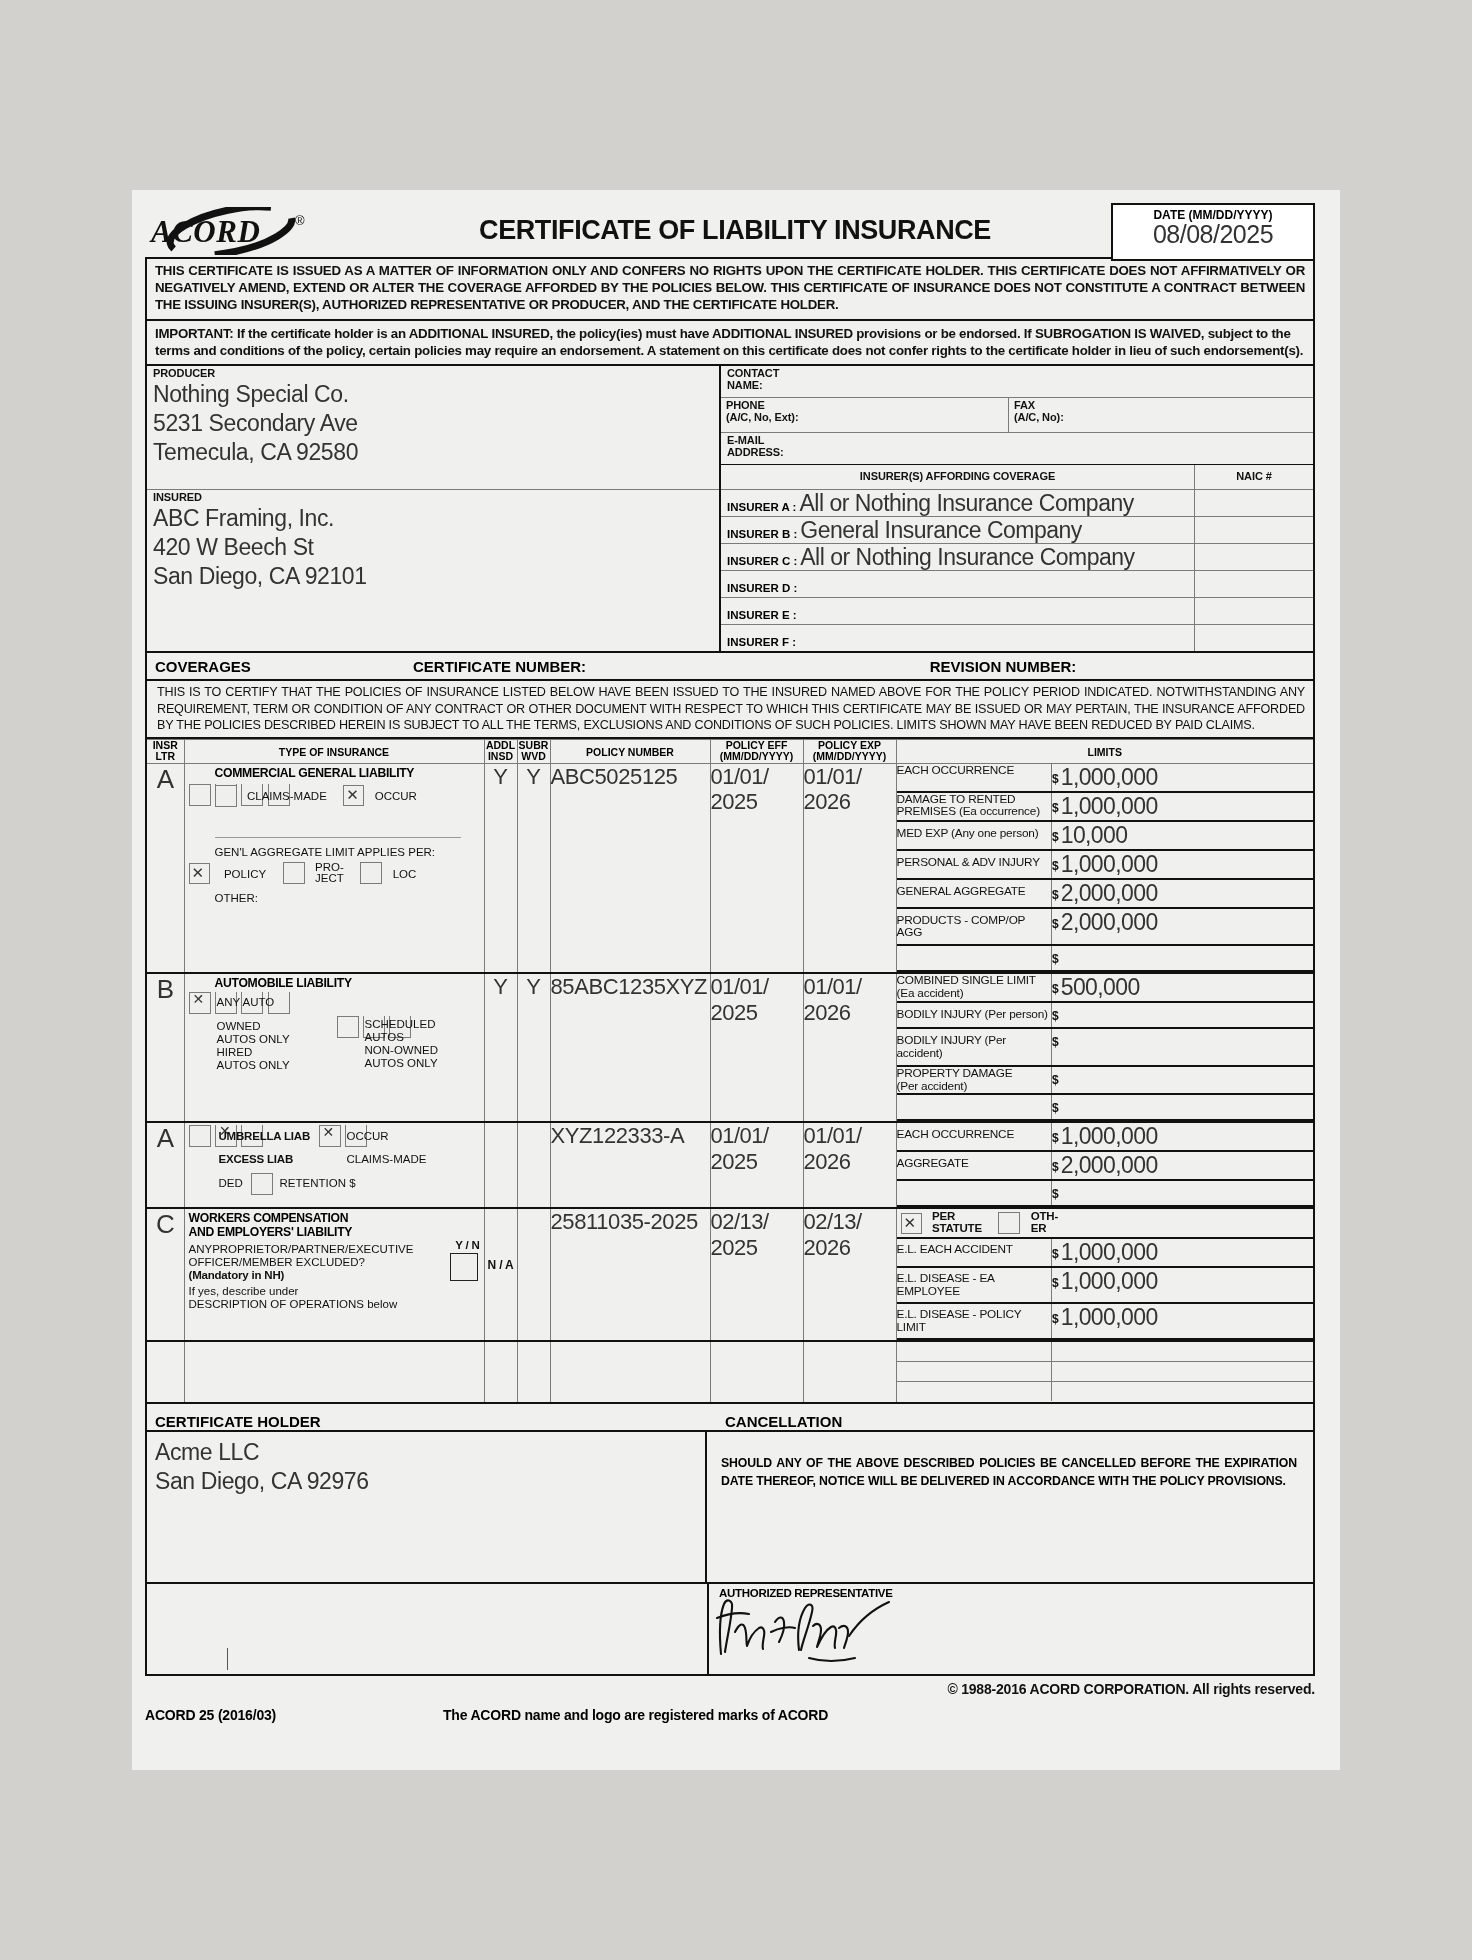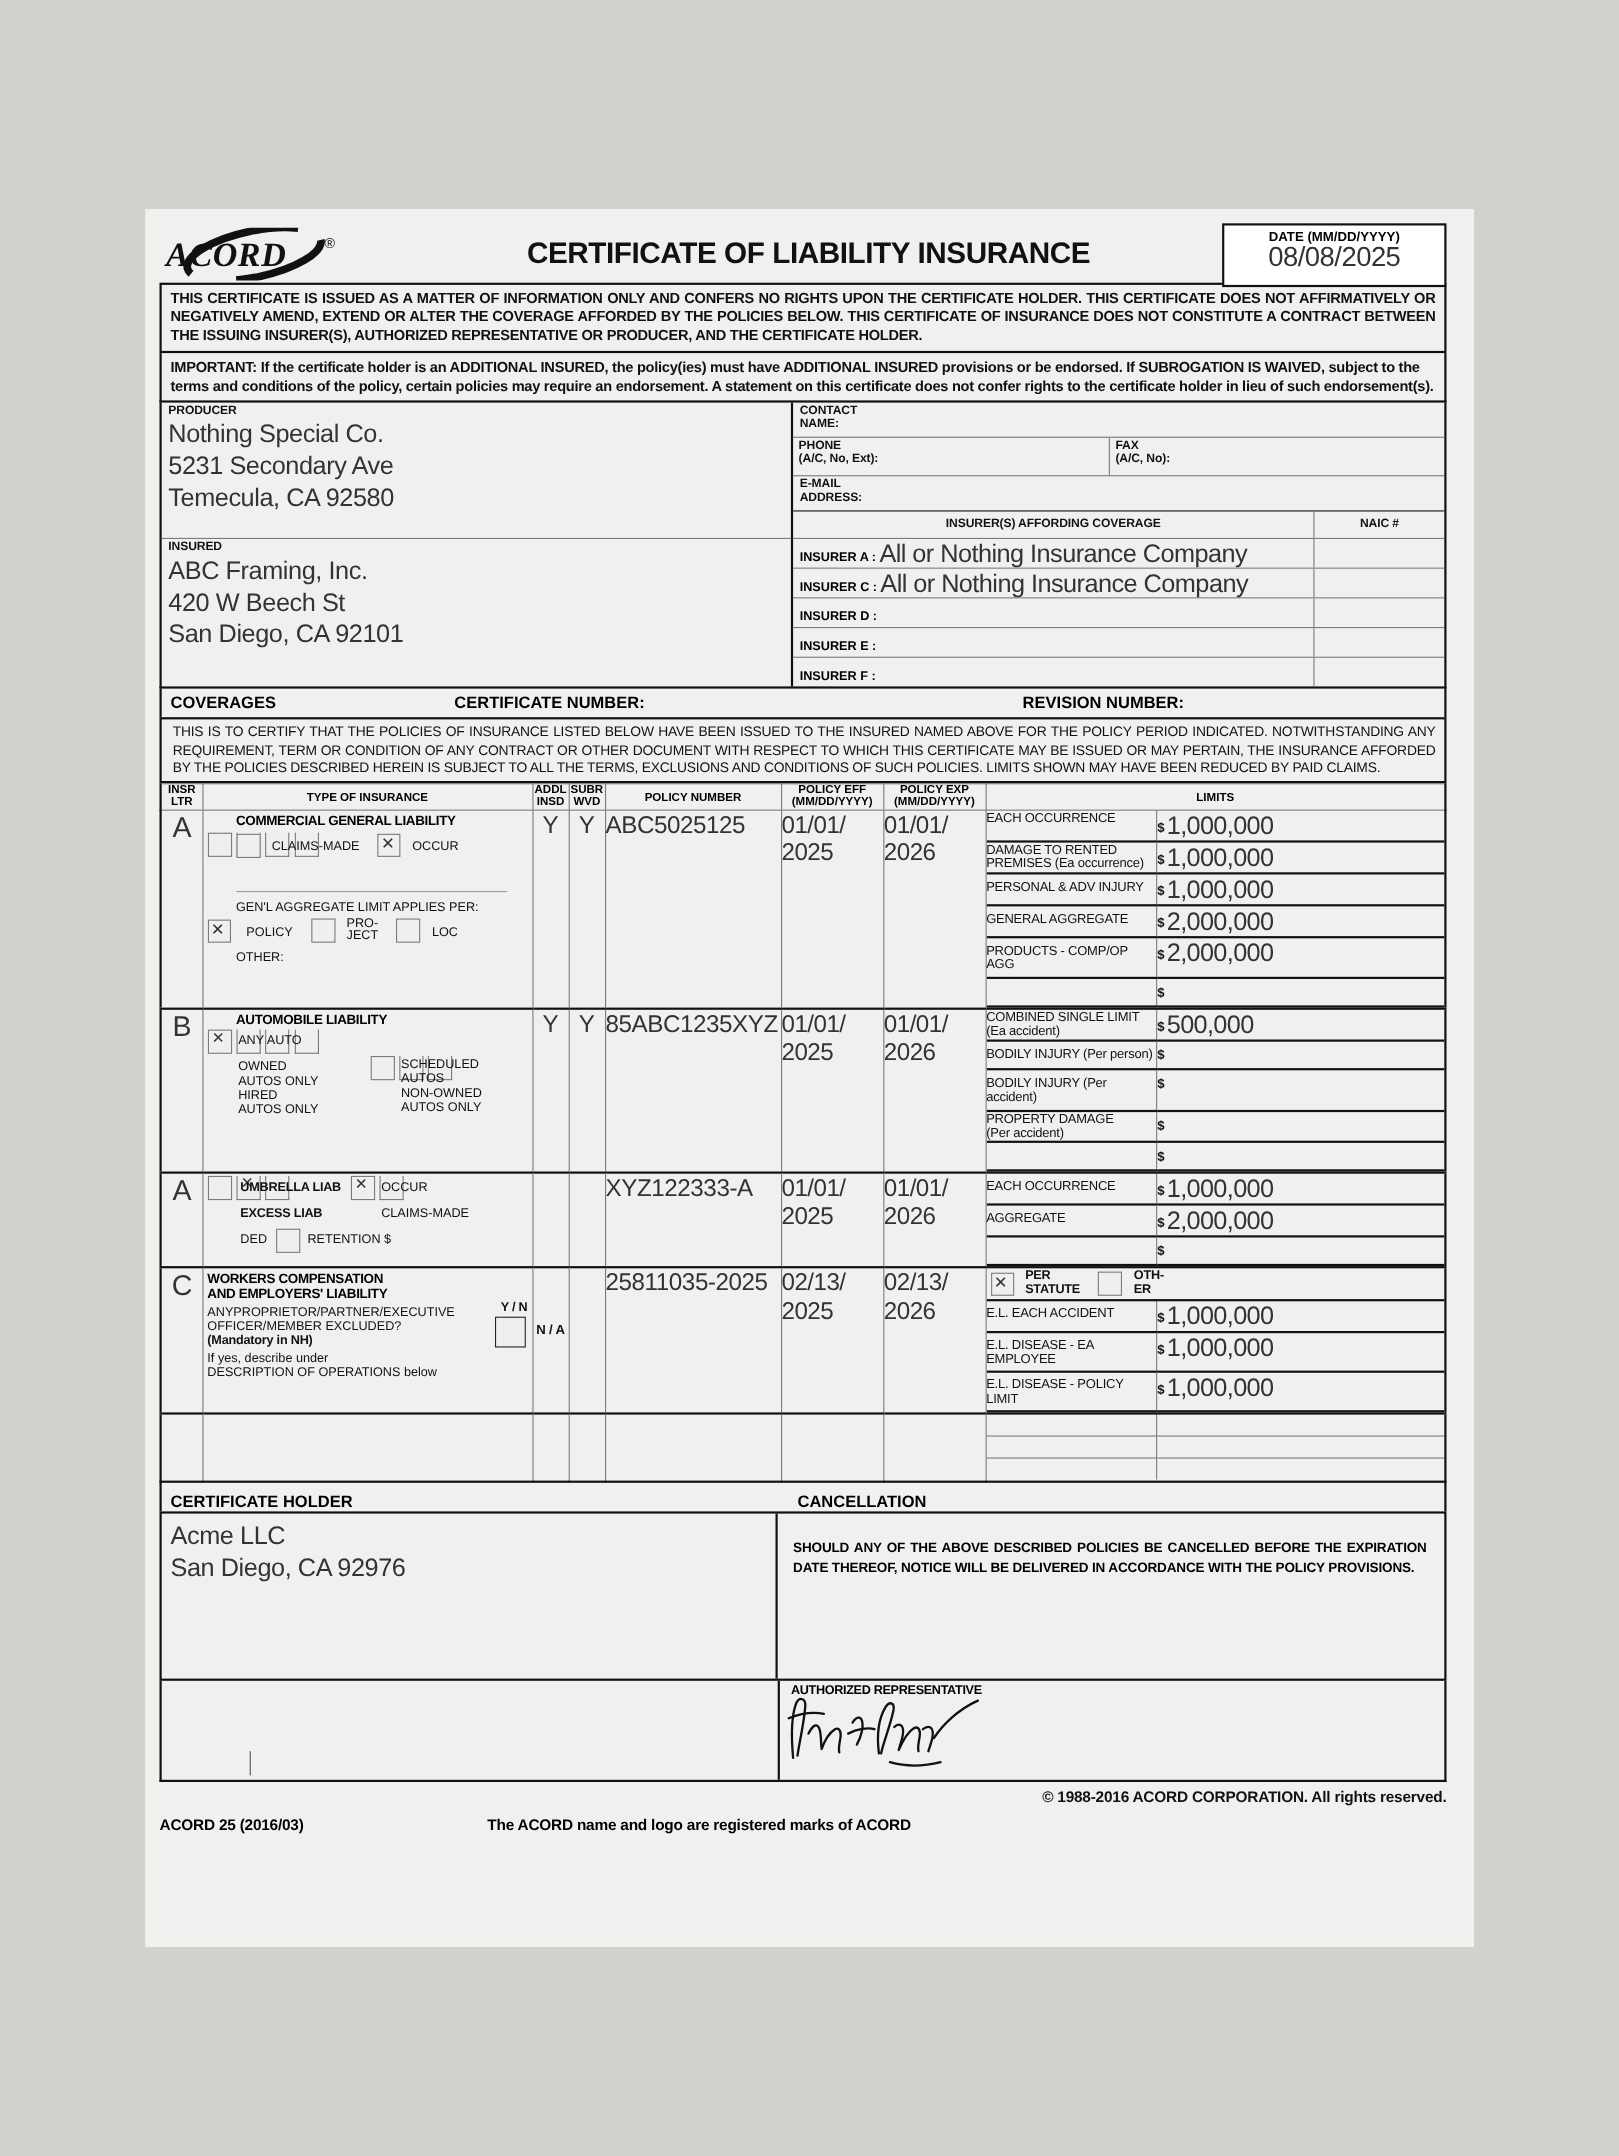--- a/index.html
+++ b/index.html
@@ -203,20 +203,27 @@
 
         <div class="ins-row">
           <div class="ins-l">
             <span class="ins-cap">INSURER A :</span>
             <span class="ins-val">All or Nothing Insurance Company</span>
           </div>
           <div class="ins-n"></div>
         </div>
         <div class="ins-row">
           <div class="ins-l">
+            <span class="ins-cap">INSURER B :</span>
+            <span class="ins-val">General Insurance Company</span>
+          </div>
+          <div class="ins-n"></div>
+        </div>
+        <div class="ins-row">
+          <div class="ins-l">
             <span class="ins-cap">INSURER C :</span>
             <span class="ins-val">All or Nothing Insurance Company</span>
           </div>
           <div class="ins-n"></div>
         </div>
         <div class="ins-row">
           <div class="ins-l">
             <span class="ins-cap">INSURER D :</span>
             <span class="ins-val"></span>
           </div>
@@ -353,20 +360,26 @@
                 <span class="dollar">$</span><span class="amt amt-big">1,000,000</span>
               </td>
             </tr>
             <tr>
               <td class="lname">
                 <div>DAMAGE TO RENTED</div>
                 <div>PREMISES (Ea occurrence)</div>
               </td>
               <td class="lval">
                 <span class="dollar">$</span><span class="amt amt-big">1,000,000</span>
+              </td>
+            </tr>
+            <tr>
+              <td class="lname" style="padding-top:5px;padding-bottom:5px">MED EXP (Any one person)</td>
+              <td class="lval">
+                <span class="dollar">$</span><span class="amt amt-big">10,000</span>
               </td>
             </tr>
             <tr>
               <td class="lname" style="padding-top:5px;padding-bottom:5px">PERSONAL &amp; ADV INJURY</td>
               <td class="lval">
                 <span class="dollar">$</span><span class="amt amt-big">1,000,000</span>
               </td>
             </tr>
             <tr>
               <td class="lname" style="padding-top:5px;padding-bottom:5px">GENERAL AGGREGATE</td>

